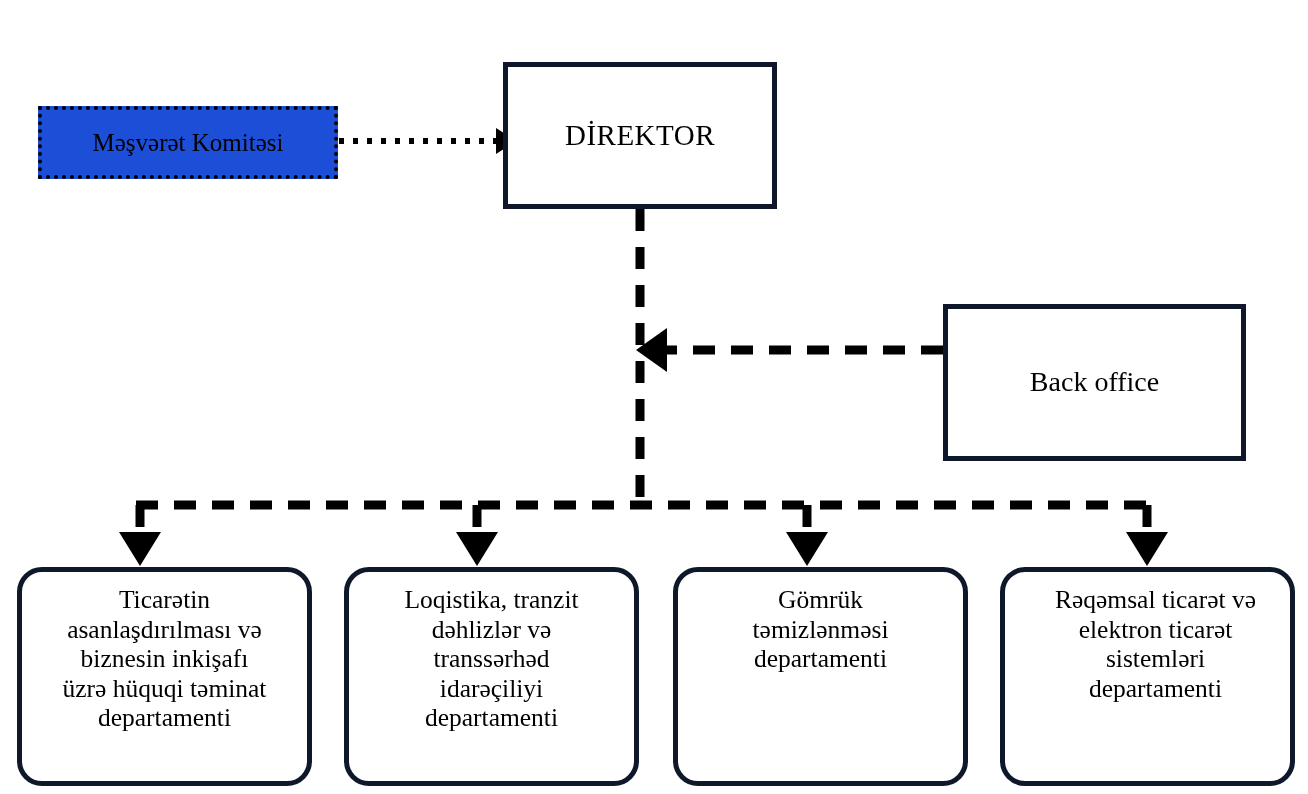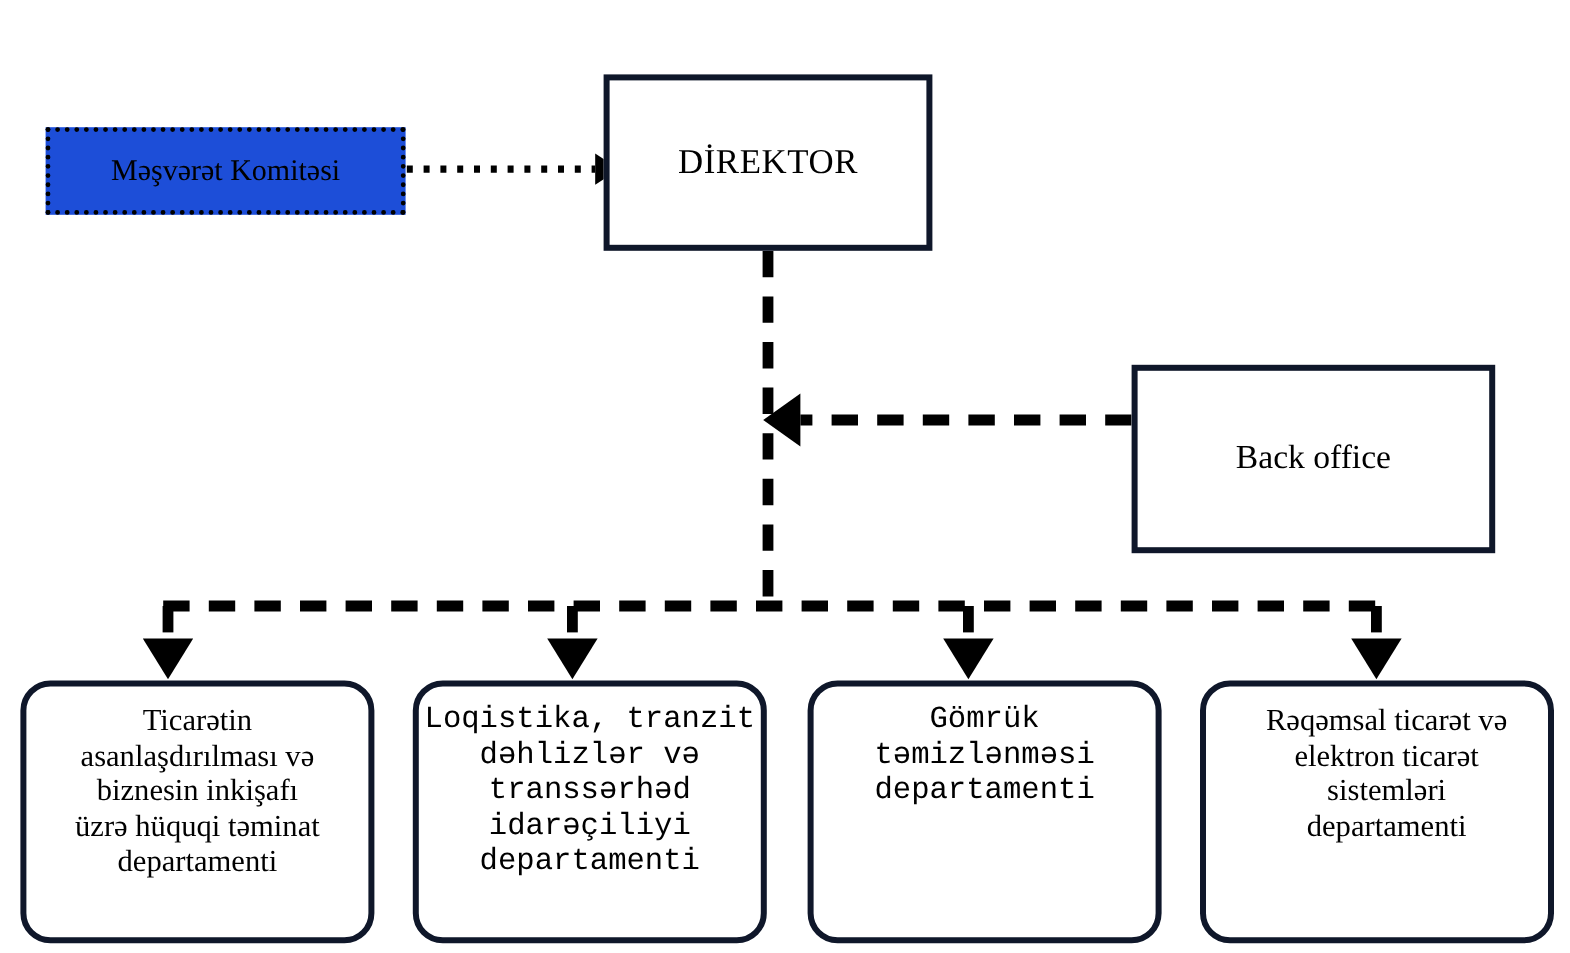--- a/index.html
+++ b/index.html
@@ -75,22 +75,22 @@
     margin-top: 32px;
   }
   .dept {
     top: 567px;
     height: 219px;
     width: 295px;
     font-size: 25.5px;
     padding-top: 13px;
   }
   #node-dept-0 { left: 17px; }
-  #node-dept-1 { left: 344px; font-family: Liberation Mono, monospace; }
-  #node-dept-2 { left: 673px; font-family: Liberation Mono, monospace; }
+  #node-dept-1 { left: 344px; }
+  #node-dept-2 { left: 673px; }
   #node-dept-3 { left: 1000px; padding-left: 16px; }
 </style>
 </head>
 <body>
 
 <div id="canvas">
 
   <svg id="connectors" viewBox="0 0 1308 794" width="1308" height="794">
 
     <g>

